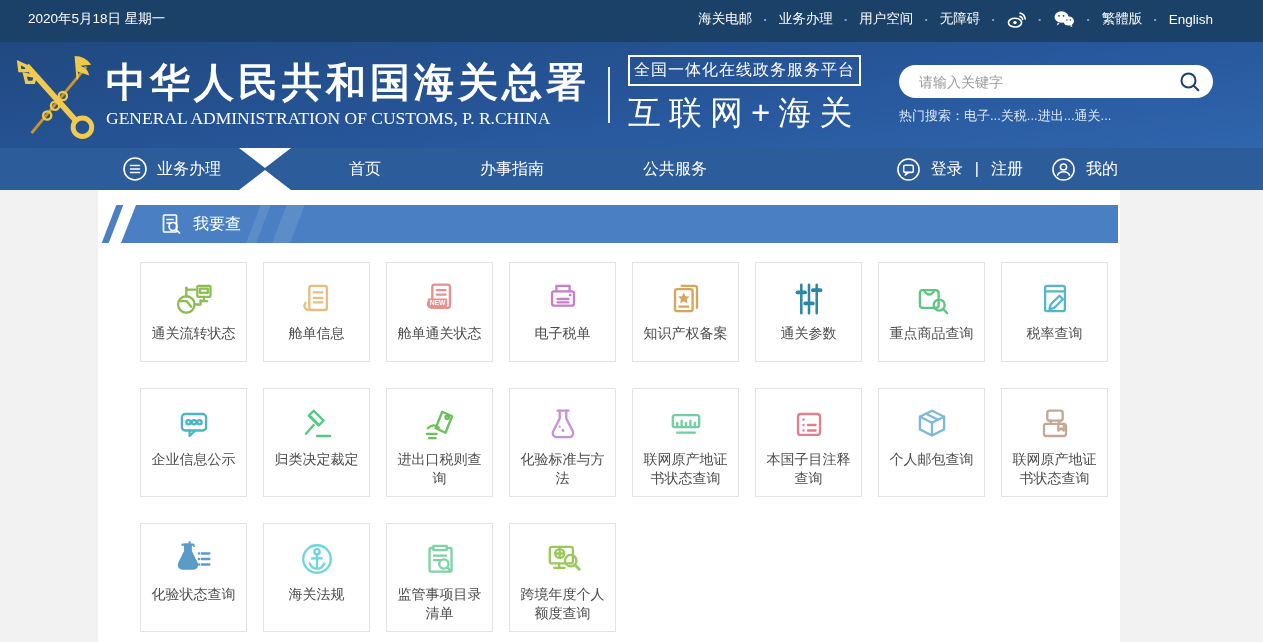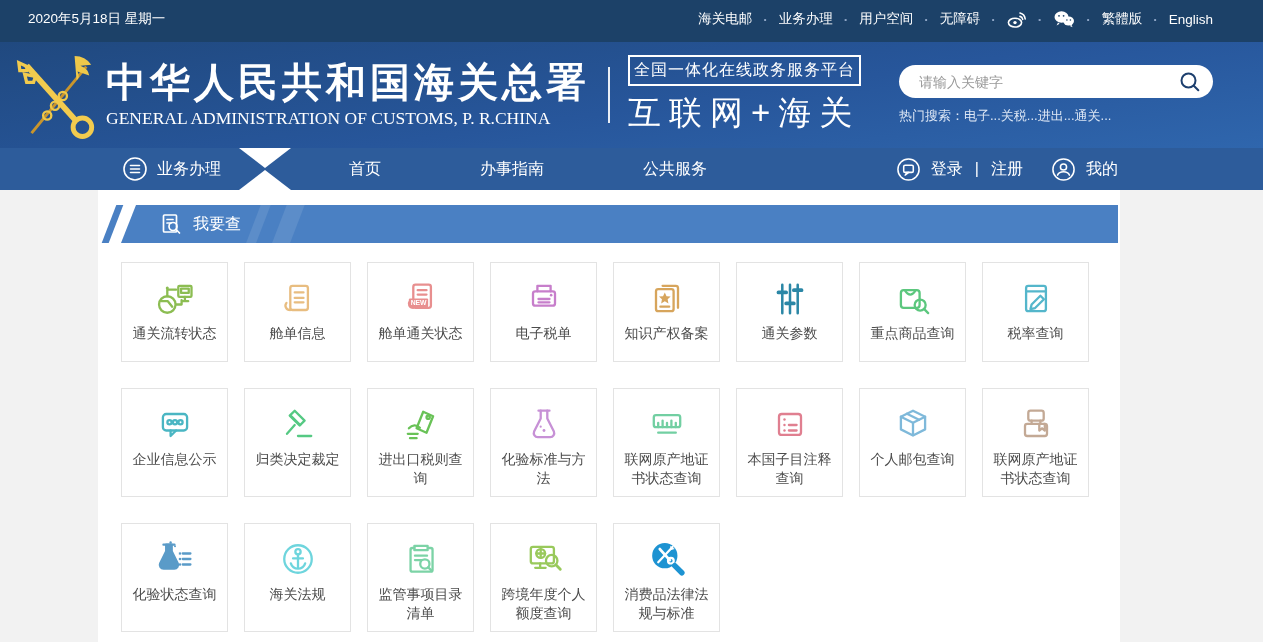--- a/index.html
+++ b/index.html
@@ -57,21 +57,21 @@
 
   .bar-sliver{position:absolute;left:11px;top:15px;width:7px;height:38px;
       background:var(--section-bar);transform:skewX(-21deg)}
   .section-bar{position:absolute;left:23px;top:15px;width:997px;height:38px;background:var(--section-bar);
       clip-path:polygon(15px 0,100% 0,100% 100%,0 100%);display:flex;align-items:center;color:#fff;overflow:hidden}
   .section-bar .stripe{position:absolute;top:-6px;height:52px;background:rgba(255,255,255,.10);transform:skewX(-21deg)}
   .stripe.s1{left:132px;width:10px}
   .stripe.s2{left:158px;width:18px}
   .section-title{display:flex;align-items:center;gap:10px;margin-left:38px;font-size:16px}
 
-  .grid{position:absolute;top:72px;left:23px;display:grid;
+  .grid{position:absolute;top:72px;left:42px;display:grid;
         grid-template-columns:repeat(8,107px);column-gap:16px;row-gap:26px}
   .card{border:1px solid var(--card-border);background:#fff;min-height:100px;cursor:pointer;
         display:flex;flex-direction:column;align-items:center;padding:12px 4px 8px}
   .card .icn{height:47px;display:flex;align-items:center;justify-content:center}
   .card .lbl{font-size:14px;color:var(--card-text);text-align:center;line-height:1.35;max-width:88px;margin-top:2px}
   .icn svg{display:block}
 </style>
 </head>
 <body>
 
@@ -451,30 +451,17 @@
             <circle cx="17" cy="15" r="4"></circle>
               <path d="M13 15h8M17 11v8"></path>
             <path d="M16.5 24v4M12 28h9.5"></path>
             <circle cx="27" cy="21.5" r="5.2"></circle>
               <path d="M31 25.5l3.8 3.8" stroke-width="2.6"></path>
           </svg>
         </span>
         <span class="lbl">跨境年度个人额度查询</span>
       </div>
 
-      <div class="card">
-        <span class="icn" style="color: rgb(29, 147, 210);">
-          <svg width="44" height="44" viewBox="0 0 40 40">
-            <circle cx="18" cy="17" r="11.5" fill="currentColor"></circle>
-            <path d="M12 23L25 9" stroke="#fff" stroke-width="2" stroke-linecap="round"></path>
-            <path d="M13.5 11l9 10" stroke="#fff" stroke-width="2.6" stroke-linecap="round"></path>
-            <circle cx="23.5" cy="21.5" r="2.6" fill="none" stroke="#fff" stroke-width="2"></circle>
-            <path d="M23 8l4 3-4 1" fill="#fff"></path>
-            <path d="M27 26l6.5 6.5" stroke="currentColor" stroke-width="5" stroke-linecap="round"></path>
-          </svg>
-        </span>
-        <span class="lbl">消费品法律法规与标准</span>
-      </div>
 
 
     </div>
   </div>
 </div>
 
 </body></html>

